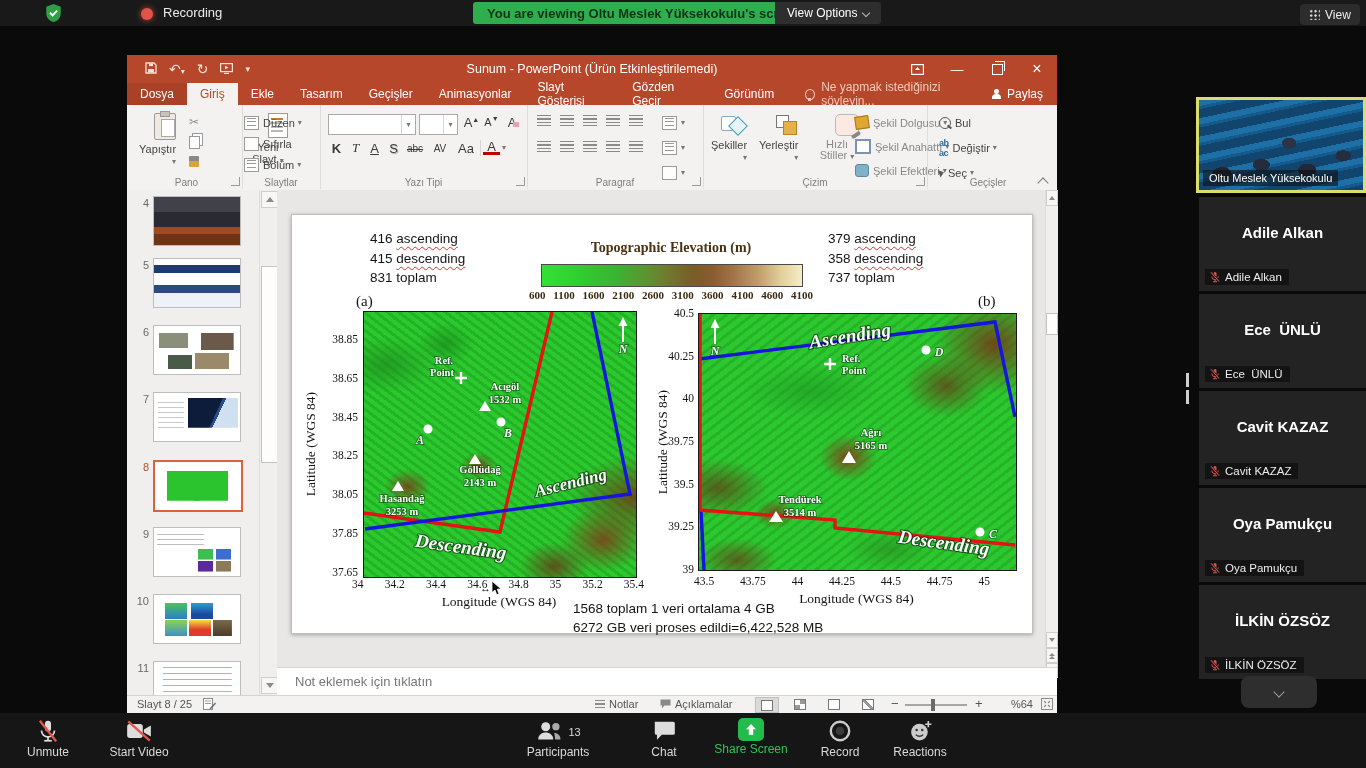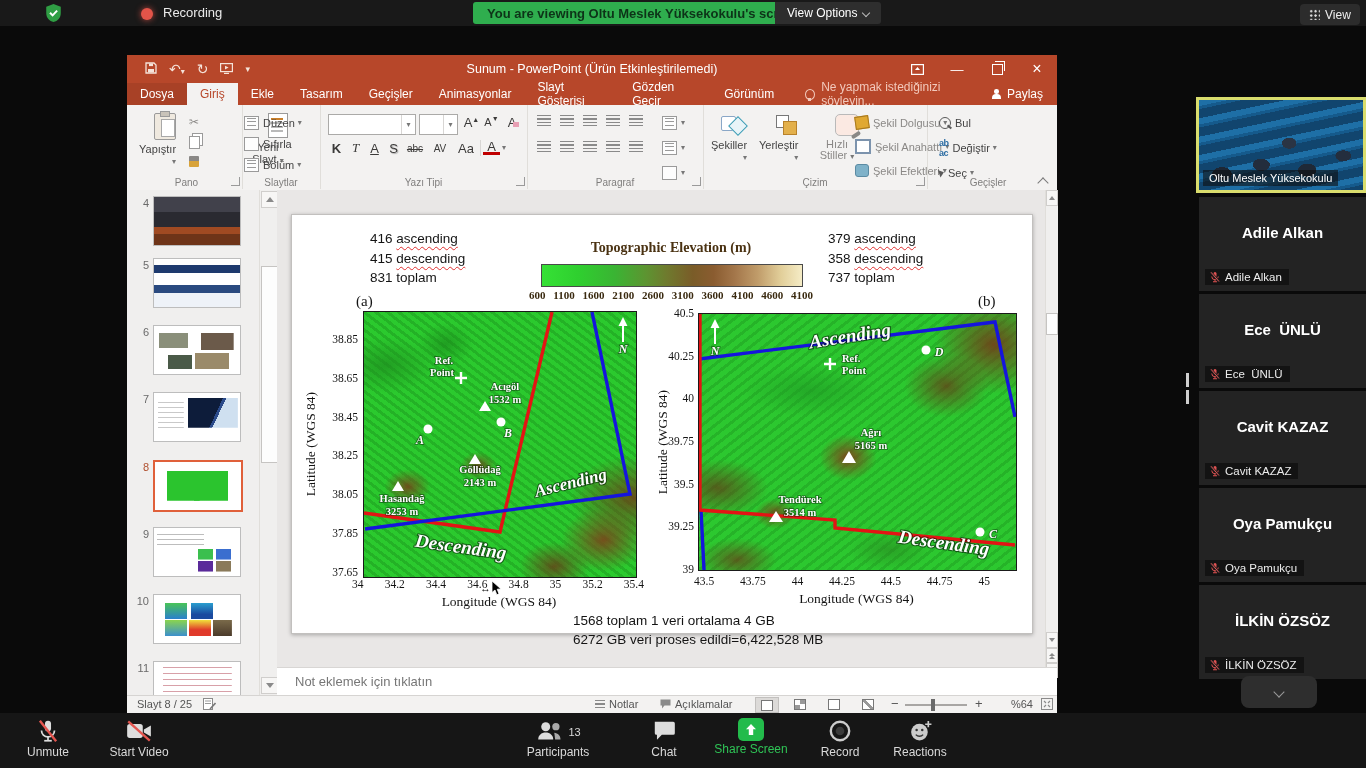--- a/index.html
+++ b/index.html
@@ -619,21 +619,21 @@
             <span>43.5</span>
             <span>43.75</span>
             <span>44</span>
             <span>44.25</span>
             <span>44.5</span>
             <span>44.75</span>
             <span>45</span>
           </div>
         <div class="axlabel" style="left:406px;top:376px;width:317px;">Longitude (WGS 84)</div>
 
-        <div class="footer-lines" style="left:281px;top:384px;margin-top:12px;">
+        <div class="footer-lines" style="left:281px;top:384px;">
             <span>1568 toplam 1 veri ortalama 4 GB</span>
             <span>6272 GB veri proses edildi=6,422,528 MB</span>
           </div>
         <span id="cursor" style="left:188px;top:366px;">↔<svg width="11" height="15" viewBox="0 0 11 15" style="vertical-align:-4px;">
               <polygon points="1,0 1,11.5 4,9 5.8,13.8 8,12.8 6.2,8.2 10,8" fill="#000" stroke="#fff" stroke-width="0.8"></polygon>
             </svg></span>
       </div>
 
       <div class="vscroll" style="left:768px;top:0;width:0;height:0;"></div>
     </div>

